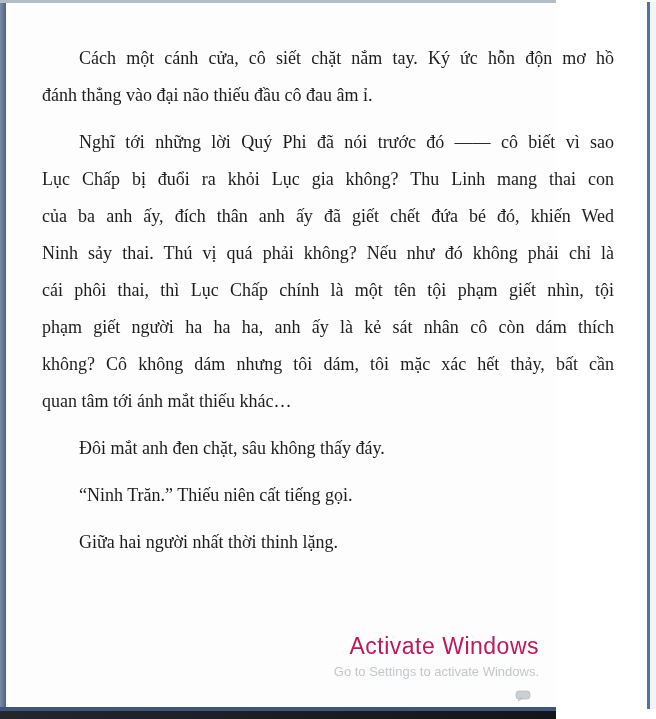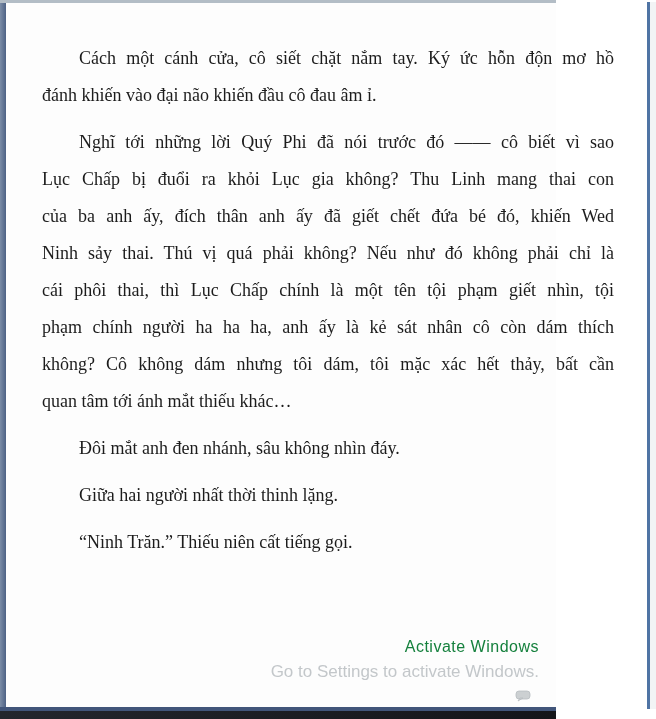--- a/index.html
+++ b/index.html
@@ -61,68 +61,68 @@
   .line.indent { text-indent: 37px; }
 
   
   .watermark {
     position: absolute; right: 17px; top: 633px;
     text-align: right;
     font-family: "Liberation Sans", sans-serif;
     z-index: 1;
   }
   .wm-title {
-    font-size: 16px; line-height: 27px;
-    color: #15803d; letter-spacing: 0.5px;
+    font-size: 23px; line-height: 27px;
+    color: #be185d; letter-spacing: 0.5px;
   }
   .wm-sub {
     margin-top: 3px;
-    font-size: 17px; line-height: 18px;
+    font-size: 13px; line-height: 18px;
     color: #c3c7ca;
   }
   .bubble {
     position: absolute; right: 25px; top: 688px;
     width: 16px; height: 12px;
     z-index: 1;
   }
 </style>
 </head>
 <body>
 
 <div class="frame">
 
   <div class="doc">
 
     <p class="para">
       <span class="line full indent">Cách một cánh cửa, cô siết chặt nắm tay. Ký ức hỗn độn mơ hồ</span>
-      <span class="line">đánh khiến vào đại não khiến đầu cô đau âm ỉ.</span>
+      <span class="line">đánh thẳng vào đại não thiếu đầu cô đau âm ỉ.</span>
     </p>
 
     <p class="para">
       <span class="line full indent">Nghĩ tới những lời Quý Phi đã nói trước đó —— cô biết vì sao</span>
       <span class="line full">Lục Chấp bị đuổi ra khỏi Lục gia không? Thu Linh mang thai con</span>
       <span class="line full">của ba anh ấy, đích thân anh ấy đã giết chết đứa bé đó, khiến Wed</span>
       <span class="line full">Ninh sảy thai. Thú vị quá phải không? Nếu như đó không phải chỉ là</span>
       <span class="line full">cái phôi thai, thì Lục Chấp chính là một tên tội phạm giết nhìn, tội</span>
-      <span class="line full">phạm chính người ha ha ha, anh ấy là kẻ sát nhân cô còn dám thích</span>
+      <span class="line full">phạm giết người ha ha ha, anh ấy là kẻ sát nhân cô còn dám thích</span>
       <span class="line full">không? Cô không dám nhưng tôi dám, tôi mặc xác hết thảy, bất cần</span>
       <span class="line">quan tâm tới ánh mắt thiếu khác…</span>
     </p>
 
 
     <p class="para">
-      <span class="line indent">Đôi mắt anh đen nhánh, sâu không nhìn đáy.</span>
+      <span class="line indent">Đôi mắt anh đen chặt, sâu không thấy đáy.</span>
+    </p>
+
+    <p class="para">
+      <span class="line indent">“Ninh Trăn.” Thiếu niên cất tiếng gọi.</span>
     </p>
 
     <p class="para">
       <span class="line indent">Giữa hai người nhất thời thinh lặng.</span>
-    </p>
-
-    <p class="para">
-      <span class="line indent">“Ninh Trăn.” Thiếu niên cất tiếng gọi.</span>
     </p>
 
   </div>
 
   <div class="watermark">
     <div class="wm-title">Activate Windows</div>
     <div class="wm-sub">Go to Settings to activate Windows.</div>
   </div>
 
   <div class="bubble">

